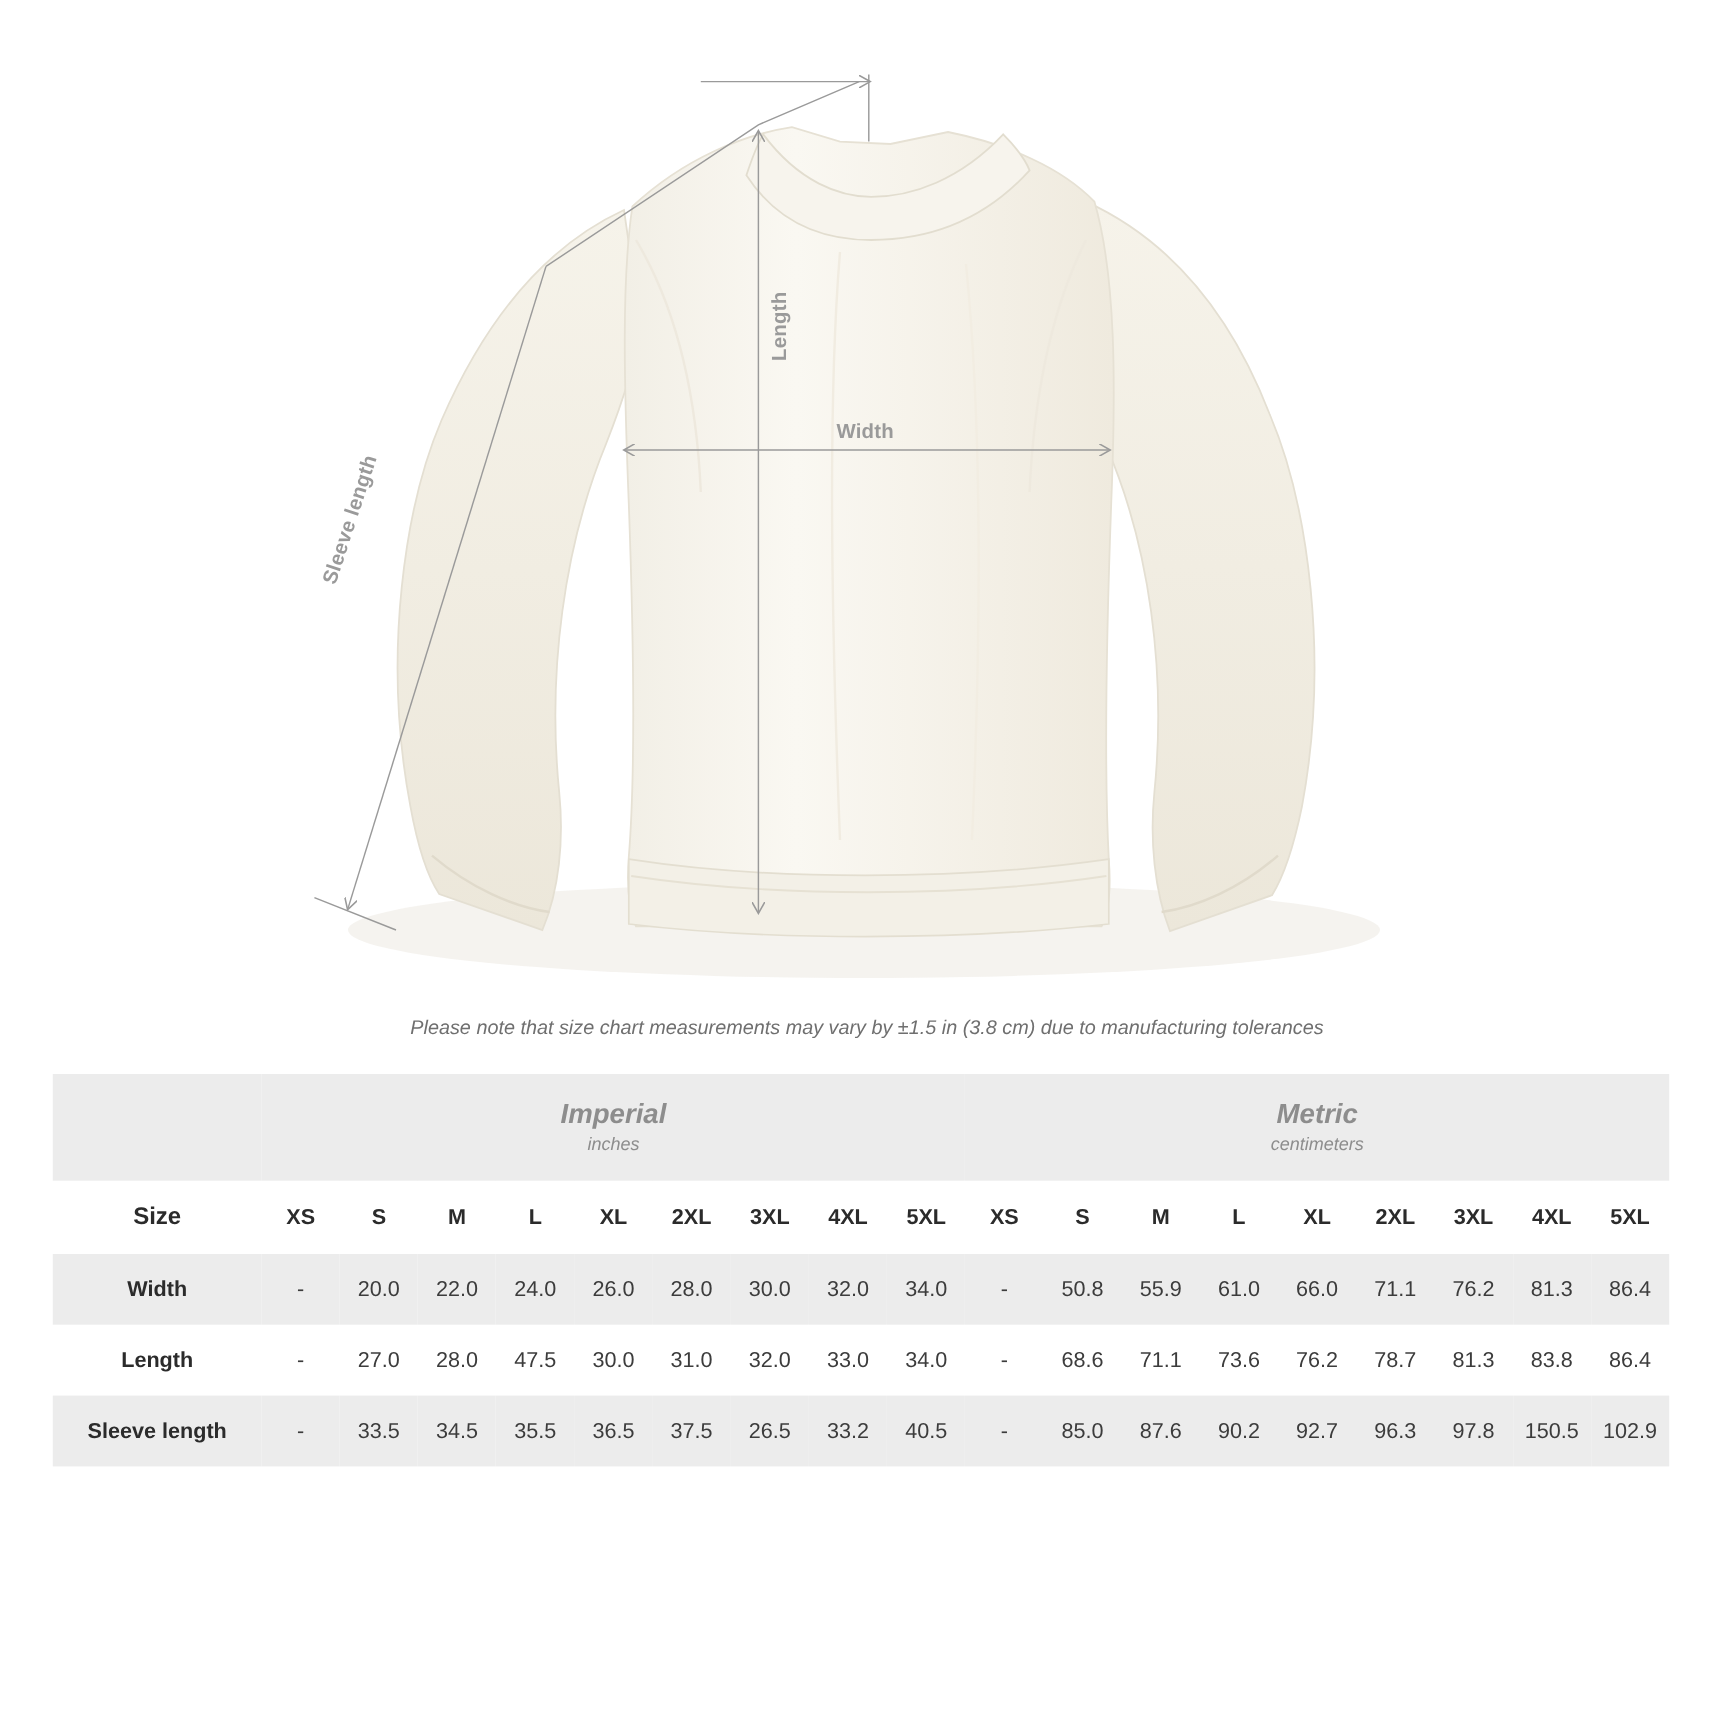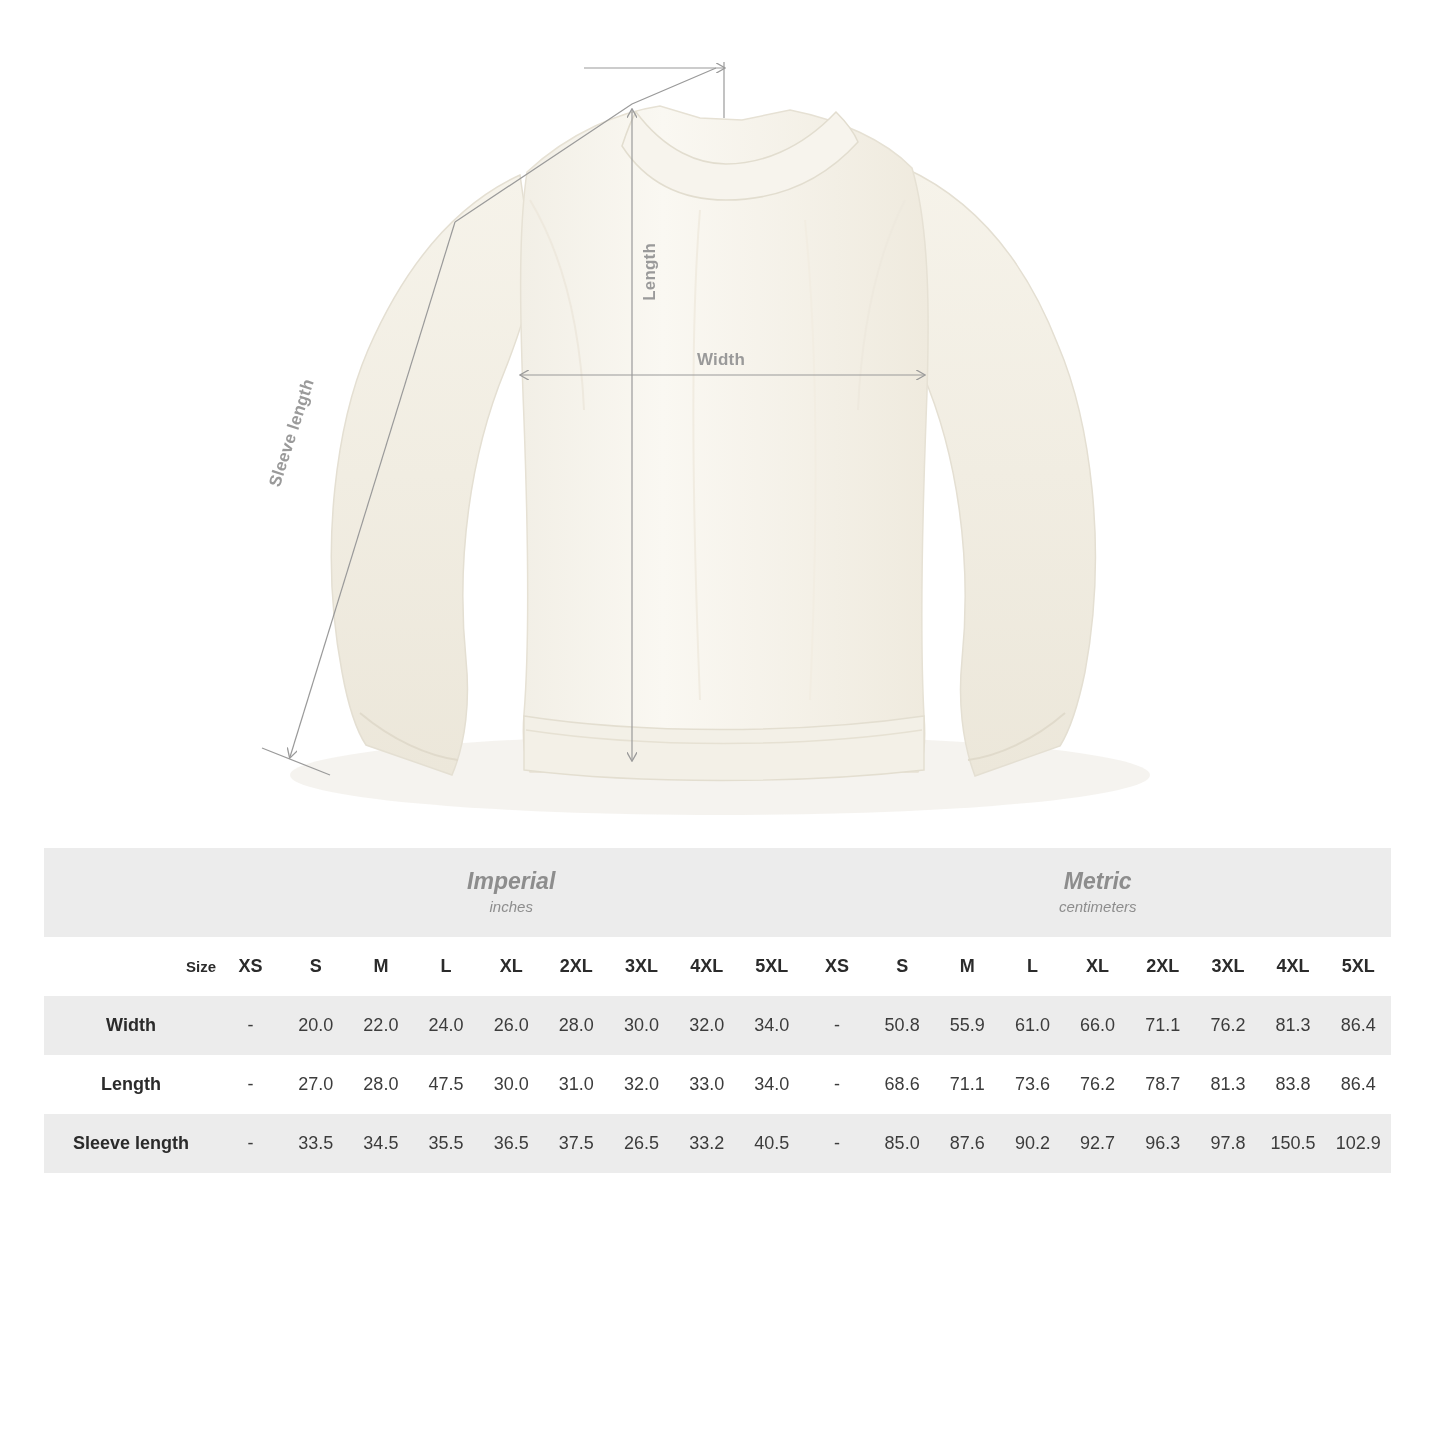--- a/index.html
+++ b/index.html
@@ -72,21 +72,21 @@
   }
   .chart-note {
     font-size: 16.5px;
     font-style: italic;
     color: #6f6f6f;
     margin: 0;
   }
 
   
   .table-wrap {
-    margin-top: 17px;
+    margin-top: 28px;
     padding: 0 44px;
     box-sizing: border-box;
     width: 1435px;
   }
   table.size-table {
     border-collapse: collapse;
     width: 100%;
     table-layout: fixed;
   }
   table.size-table col.label-col { width: 174px; }
@@ -130,21 +130,21 @@
   }
   .size-table tr.row-plain td {
     background: #ffffff;
   }
   .size-table td.rowlabel {
     font-weight: bold;
     font-size: 18px;
     color: #2b2b2b;
     text-align: center;
   }
-  .size-table tr.row-head td.rowlabel { font-size: 15px; text-align: right; }
+  .size-table tr.row-head td.rowlabel { font-size: 20px; }
 </style>
 </head>
 <body>
 
 <div class="page">
 
   <div class="illustration">
     <svg viewBox="0 0 1445 830" xmlns="http://www.w3.org/2000/svg">
       <defs>
         <linearGradient id="bodyShade" x1="0" y1="0" x2="1" y2="0">
@@ -206,20 +206,21 @@
 
       <line x1="262" y1="748" x2="330" y2="775" stroke="#9a9a9a" stroke-width="1.2"></line>
     </svg>
 
     <span class="dim-label length">Length</span>
     <span class="dim-label width">Width</span>
     <span class="dim-label sleeve">Sleeve length</span>
   </div>
 
   <div class="title-block">
+    <p class="chart-note">Please note that size chart measurements may vary by ±1.5 in (3.8 cm) due to manufacturing tolerances</p>
   </div>
 
   <div class="table-wrap">
     <table class="size-table">
       <colgroup id="table-cols">
         <col class="label-col">
       <col class="unit-col">
           <col class="unit-col">
           <col class="unit-col">
           <col class="unit-col">

